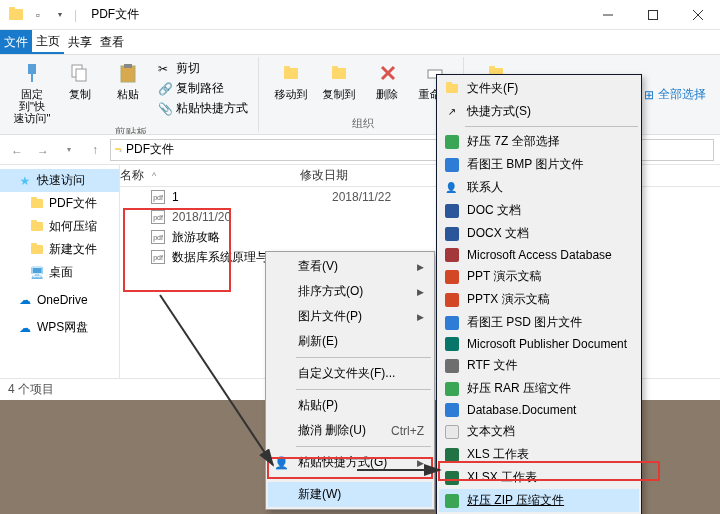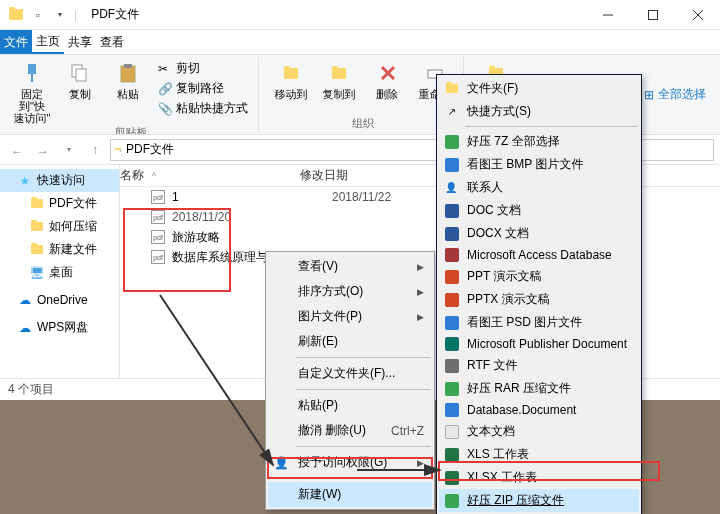--- a/index.html
+++ b/index.html
@@ -369,21 +369,21 @@
   <div class="ctx-item">
       <span>粘贴(P)</span>
     </div>
   <div class="ctx-item">
       <span>撤消 删除(U)</span>
       <span class="shortcut">Ctrl+Z</span>
     </div>
   <div class="ctx-sep"></div>
   <div class="ctx-item">
       <span class="ctx-icon" style="color:#1979ca;">👤</span>
-      <span>授予访问权限(G)</span>
+      <span>粘贴快捷方式(G)</span>
       <span class="arrow">▶</span>
     </div>
   <div class="ctx-sep"></div>
   <div class="ctx-item hover">
       <span>新建(W)</span>
     </div>
 
 </div>
 
 <div class="redbox" style="left:267px; top:457px; width:166px; height:22px;"></div>

